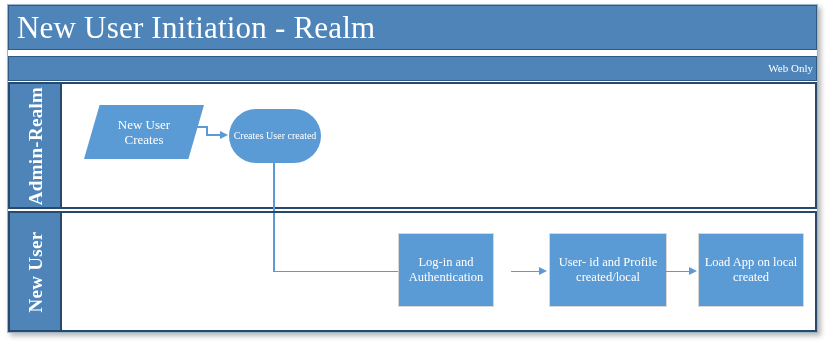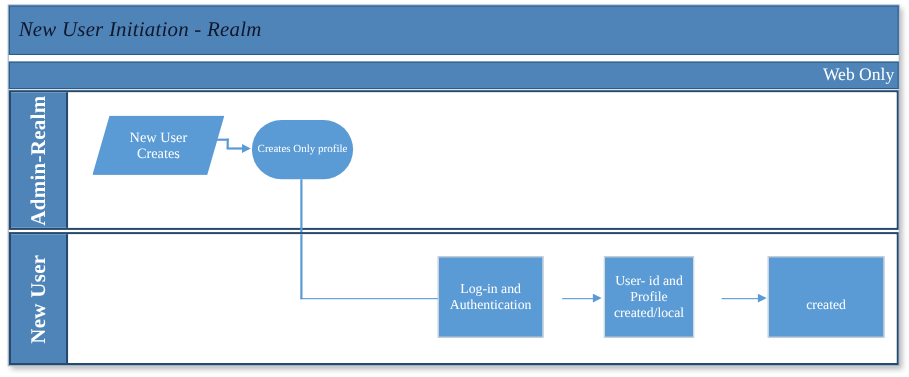--- a/index.html
+++ b/index.html
@@ -40,46 +40,45 @@
     top: 5px;
     width: 809px;
     height: 45px;
     box-sizing: border-box;
     background: #4f84b8;
     border: 1px solid #2e5b86;
     display: flex;
     align-items: center;
   }
   .title-text {
-    color: #0f172a;
-    font-size: 19px;
+    color: #ffffff;
+    font-size: 31px;
     line-height: 1;
     padding-left: 8px;
     letter-spacing: 0.2px;
     white-space: nowrap;
-    font-style: italic;
   }
 
   
   .phase-band {
     position: absolute;
     left: 8px;
     top: 56px;
     width: 809px;
     height: 25px;
     box-sizing: border-box;
     background: #4f84b8;
     border: 1px solid #2e5b86;
     display: flex;
     align-items: center;
     justify-content: flex-end;
   }
   .phase-text {
     color: #ffffff;
-    font-size: 16px;
+    font-size: 11px;
     line-height: 1;
     padding-right: 3px;
     white-space: nowrap;
   }
 
   
   .lane {
     position: absolute;
     left: 8px;
     box-sizing: border-box;
@@ -147,21 +146,21 @@
     border-radius: 27px;
     font-size: 10px;
   }
 
   .shape-rect {
     height: 74px;
     font-size: 12.5px;
     border: 1px solid #d8d8d8;
   }
   .shape-login   { left: 336px; top: 20px;  width: 96px; }
-  .shape-profile { left: 487px; top: 20px;  width: 82px; }
+  .shape-profile { left: 487px; top: 20px;  width: 118px; }
   .shape-loadapp { left: 636px; top: 20px;  width: 106px; }
 
   
   .conn {
     position: absolute;
     background: #5b9bd5;
   }
   .conn-h { height: 1.6px; }
   .conn-v { width: 1.6px; }
 
@@ -216,21 +215,21 @@
     <div class="lane-body">
 
       <div class="shape shape-parallelogram">
         <span class="shape-label">
           <span>New User</span><br>
           <span>Creates</span>
         </span>
       </div>
 
       <div class="shape shape-rounded">
-        <span class="shape-label">Creates Only profile</span>
+        <span class="shape-label">Creates User created</span>
       </div>
 
       <div class="conn conn-h c1-a"></div>
       <div class="conn conn-v c1-b"></div>
       <div class="conn conn-h c1-c"></div>
       <div class="arrowhead c1-head"></div>
 
       <div class="conn conn-v c2-v1"></div>
     </div>
   </div>
@@ -260,21 +259,21 @@
           <span>User- id and Profile</span><br>
           <span>created/local</span>
         </span>
       </div>
 
       <div class="conn conn-h c4-h"></div>
       <div class="arrowhead c4-head"></div>
 
       <div class="shape shape-rect shape-loadapp">
         <span class="shape-label">
-          <br>
+          <span>Load App on local</span><br>
           <span>created</span>
         </span>
       </div>
 
     </div>
   </div>
 
 </div>
 
 </body></html>

